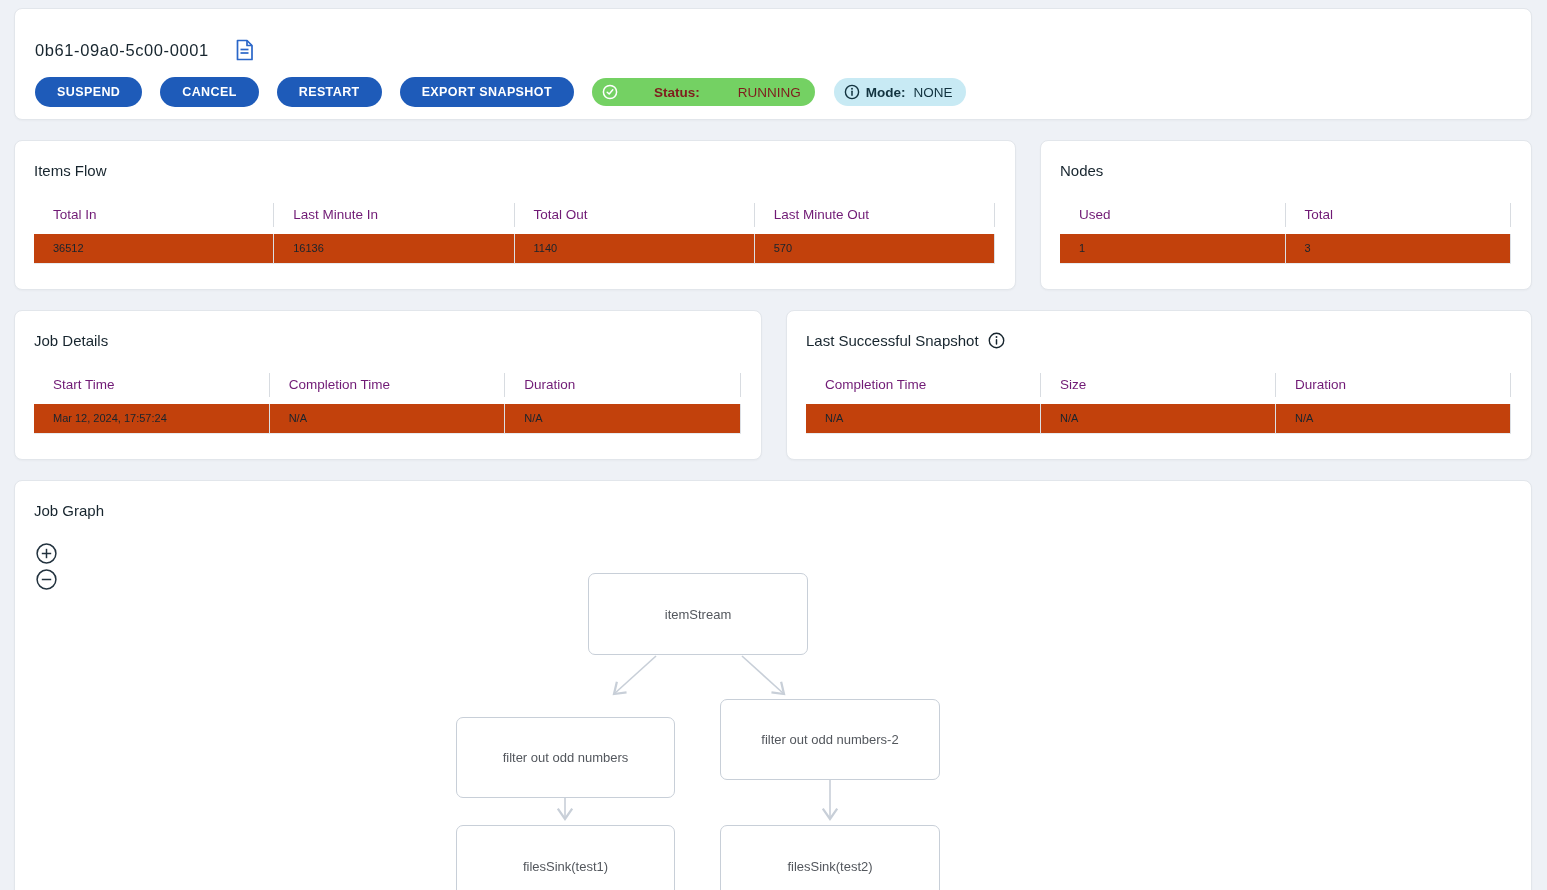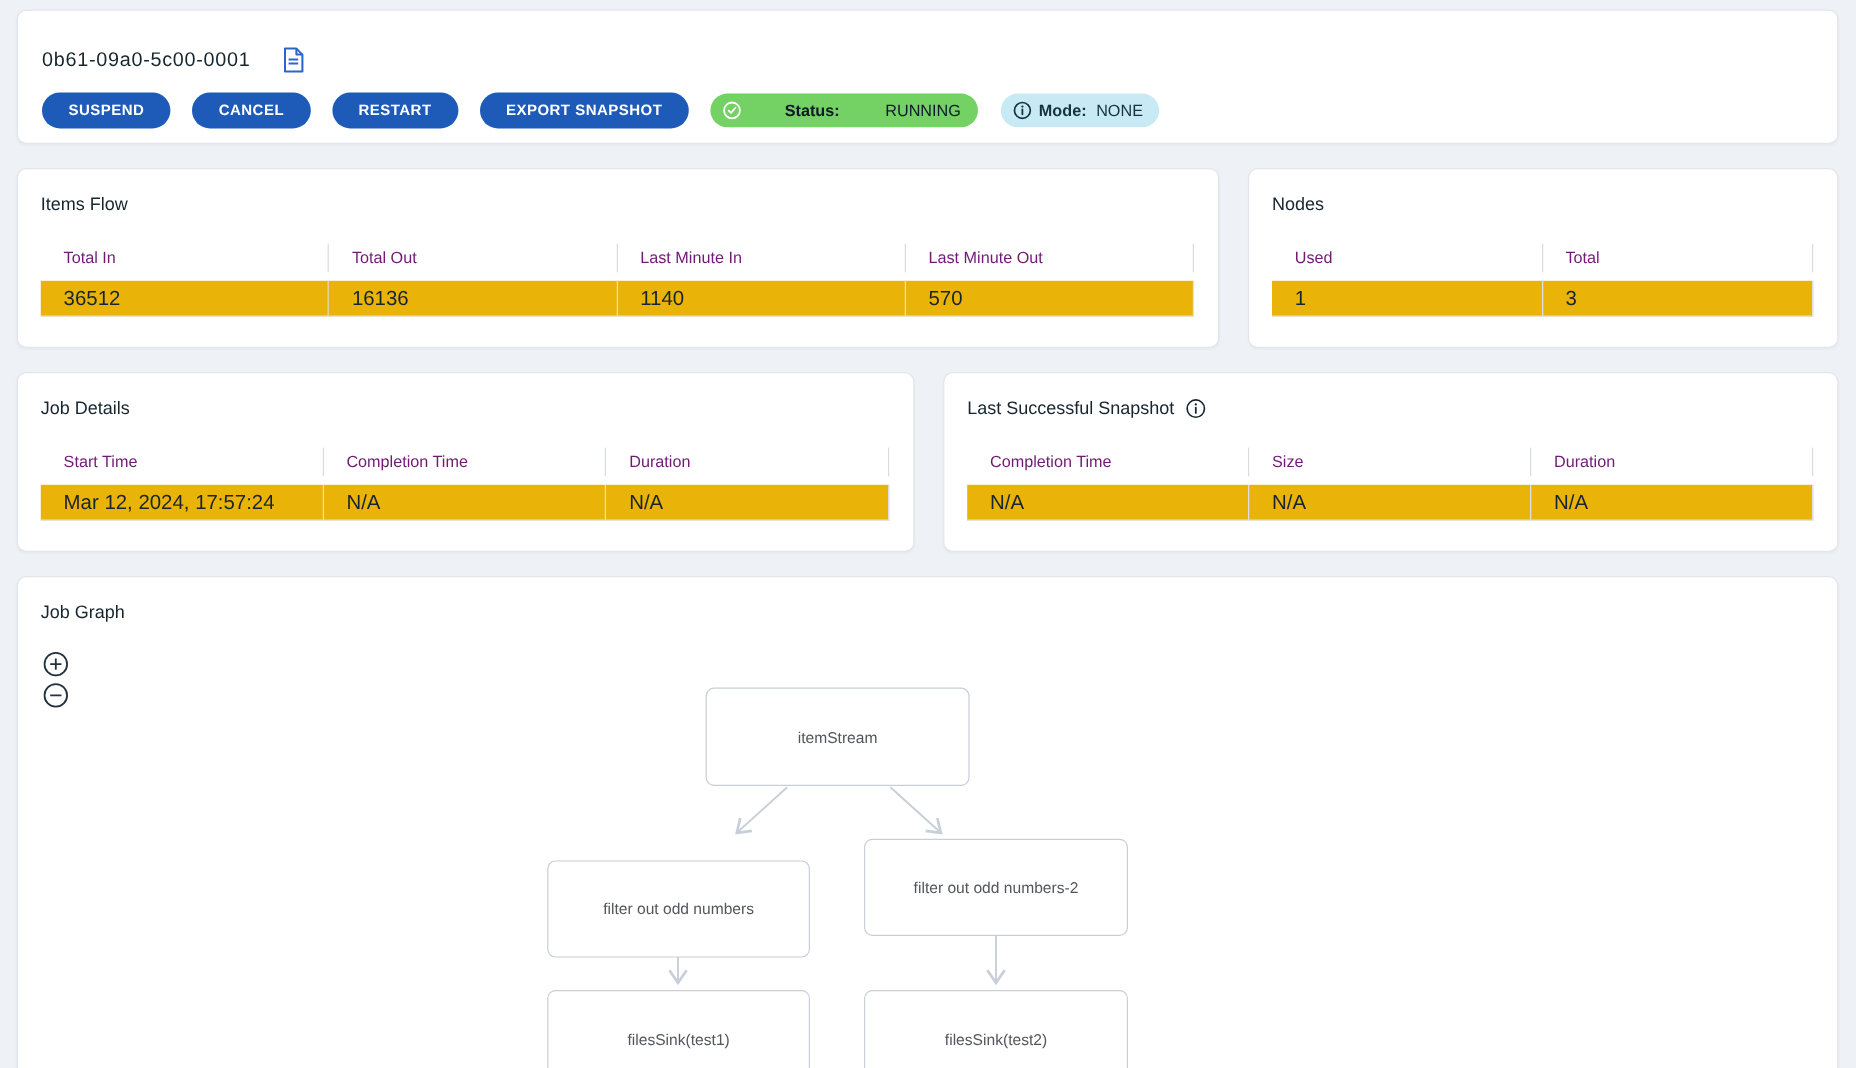--- a/index.html
+++ b/index.html
@@ -14,40 +14,40 @@
   #card-header { left:14px; top:8px; width:1518px; height:112px; }
   .title-row { position:absolute; left:20px; top:30px; display:flex; align-items:center; gap:26px; }
   .job-id { font-size:16.5px; font-weight:400; letter-spacing:0.6px; color:#17252e; }
   .doc-icon { display:inline-flex; cursor:pointer; }
   .actions-row { position:absolute; left:20px; top:68px; display:flex; align-items:center;justify-content:flex-end; }
   .btn { height:30px; padding:0 22px; margin-right:18px; border:none; border-radius:15px;
          background:#1e5bb9; color:#fff; font-family:"Liberation Sans",sans-serif;
          font-size:12.5px; font-weight:bold; letter-spacing:0.4px; cursor:pointer; }
   .badge { height:28px; display:inline-flex; align-items:center; gap:6px; padding:0 14px 0 10px;
            border-radius:14px; font-size:13.5px; white-space:nowrap; }
-  .badge-status { background:#74d163; color:#0f172a; margin-right:19px;gap:36px; }
+  .badge-status { background:#74d163; color:#7f1d1d; margin-right:19px;gap:36px; }
   .badge-mode { background:#c8eaf4; color:#12333f; }
   .badge b { font-weight:bold; }
   .badge .val { margin-left:2px; font-weight:400; }
 
   
   #card-items    { left:14px;   top:140px; width:1002px; height:150px; }
   #card-nodes    { left:1040px; top:140px; width:492px;  height:150px; }
   #card-details  { left:14px;   top:310px; width:748px;  height:150px; }
   #card-snapshot { left:786px;  top:310px; width:746px;  height:150px; }
   .card-title { position:absolute; left:19px; top:21px; font-size:15px; color:#17252e;
                 display:flex; align-items:center; gap:9px; }
 
   .tbl { position:absolute; left:19px; right:20px; top:62px; }
   .trow { display:flex; }
   .hrow { margin-bottom:7px; }
   .hcell { flex:1; font-size:13.5px; font-weight:normal; color:#701a75; padding:2px 0 3px 19px;
            border-right:1px solid #d8dce1; line-height:19px; }
-  .drow .dcell { flex:1; font-size:17px; color:#18242e; padding:0 0 0 19px; line-height:29px;
-           background:#eab308; border-right:1px solid #dcdfe4; border-bottom:1px solid #e8ebee; }
+  .drow .dcell { flex:1; font-size:11px; color:#18242e; padding:0 0 0 19px; line-height:29px;
+           background:#c2410c; border-right:1px solid #dcdfe4; border-bottom:1px solid #e8ebee; }
 
   
   #card-graph { left:14px; top:480px; width:1518px; height:440px; }
   .zoomctl { position:absolute; left:21px; width:21px; height:21px; cursor:pointer; }
   #zoom-in  { top:62px; }
   #zoom-out { top:88px; }
   .edges { position:absolute; left:0; top:0; pointer-events:none; }
   .gnode { position:absolute; background:#fff; border:1px solid #c8cfd8; border-radius:7px;
            display:flex; align-items:center; justify-content:center;
            font-size:13px; color:#53575d; cursor:pointer; }
@@ -103,22 +103,22 @@
           <span class="val">NONE</span>
       </span>
     </div>
   </section>
 
   <section class="card" id="card-items">
     <div class="card-title">Items Flow</div>
     <div class="tbl">
       <div class="trow hrow">
         <div class="hcell">Total In</div>
+        <div class="hcell">Last Minute In</div>
         <div class="hcell">Total Out</div>
-        <div class="hcell">Last Minute In</div>
         <div class="hcell">Last Minute Out</div>
       </div>
       <div class="trow drow">
         <div class="dcell">36512</div>
         <div class="dcell">16136</div>
         <div class="dcell">1140</div>
         <div class="dcell">570</div>
       </div>
     </div>
   </section>

